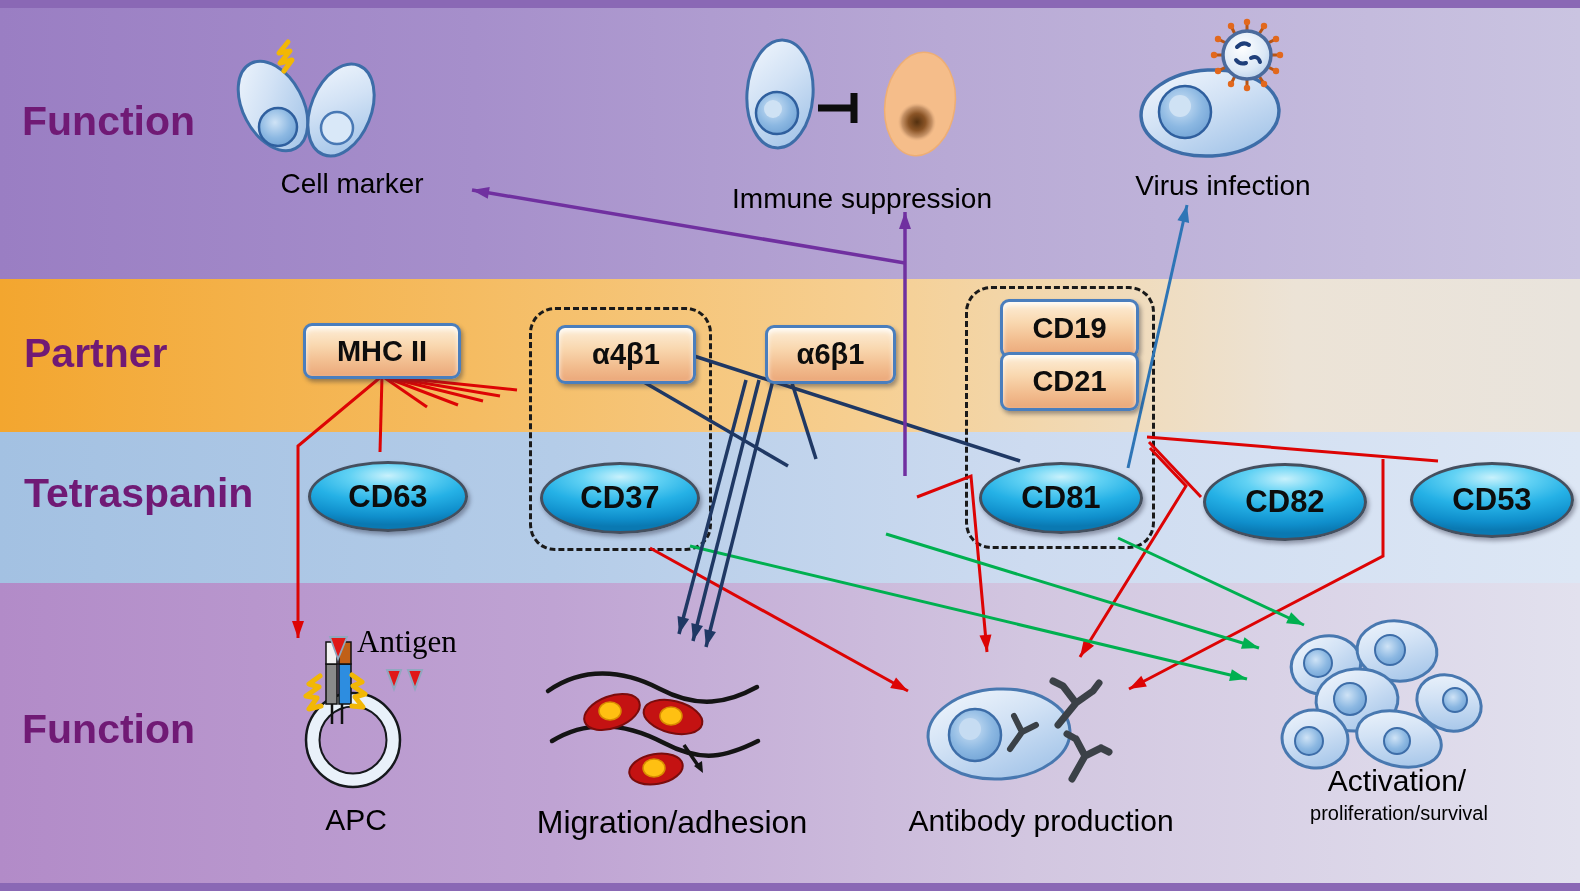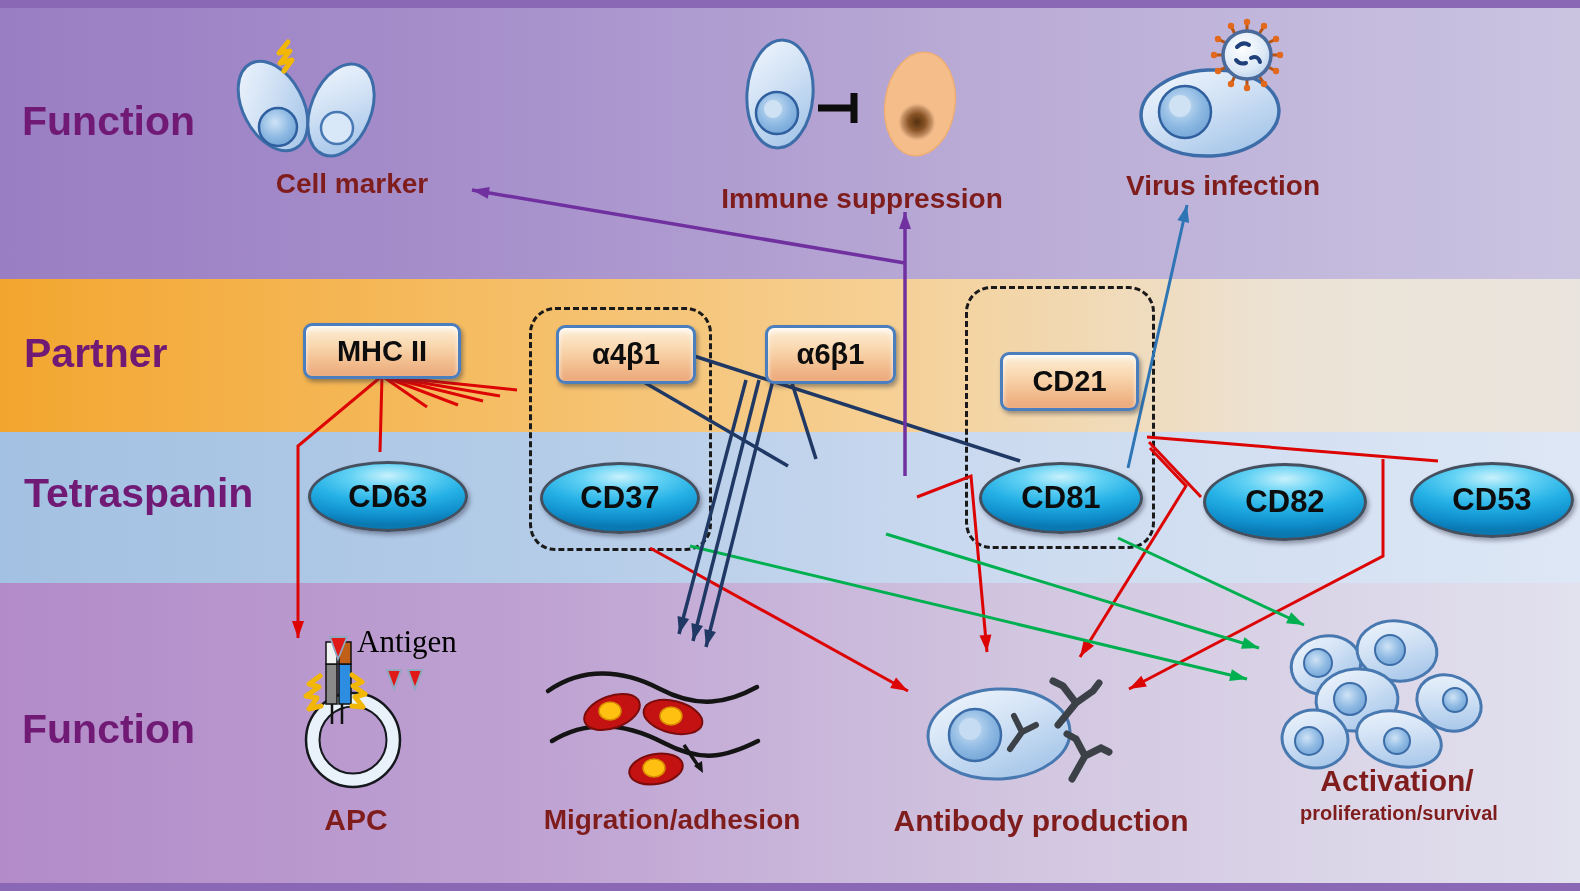--- a/index.html
+++ b/index.html
@@ -14,21 +14,21 @@
   #band-tetraspanin{top:432px;height:151px;background:linear-gradient(90deg,#a3c1e2 0%,#b4cce8 35%,#cddbf0 65%,#dde7f5 100%);}
   #band-bottom{top:583px;height:308px;background:linear-gradient(90deg,#b28bc8 0%,#bfa3d3 35%,#d2c6e0 65%,#e2e1ee 100%);}
   .edge-strip{position:absolute;left:0;width:1580px;height:8px;background:#8a68b5;z-index:3;}
   #strip-top{top:0;}
   #strip-bottom{top:883px;}
 
   .row-label{
     position:absolute;color:#701a75;font-weight:700;font-size:41px;letter-spacing:0;z-index:12;
   }
   .fn-label{
-    position:absolute;color:#7f1d1d;font-weight:700;font-size:28px;white-space:nowrap;z-index:12;
+    position:absolute;color:#000000;font-weight:400;font-size:28px;white-space:nowrap;z-index:12;
     transform:translateX(-50%);
   }
   .serif-label{
     position:absolute;color:#000000;font-family:"Liberation Serif",serif;font-size:31px;z-index:12;
   }
 
   .partner-box{
     position:absolute;z-index:10;
     background:linear-gradient(180deg,#fdeed8 0%,#f9d8b0 38%,#f2bd8f 72%,#eba87a 100%);
     border:3px solid #4a7ebd;border-radius:9px;
@@ -246,31 +246,32 @@
       <polyline points="1128,468 1187,205" fill="none" stroke="#2e75b6" stroke-width="3"></polyline>
       <polygon points="1187,205 1177.424307413741,220.27436124665977 1189.1332906769078,222.9010913323132" fill="#2e75b6"></polygon>
     </svg>
 
   <div class="dashed-box" style="left:529px;top:307px;width:177px;height:238px;"></div>
   <div class="dashed-box" style="left:965px;top:286px;width:184px;height:257px;"></div>
 
   <div class="partner-box" style="left:303px;top:323px;width:152px;height:50px;">MHC II</div>
   <div class="partner-box" style="left:556px;top:325px;width:134px;height:53px;">α4β1</div>
   <div class="partner-box" style="left:765px;top:325px;width:125px;height:53px;">α6β1</div>
+  <div class="partner-box" style="left:1000px;top:299px;width:133px;height:53px;">CD19</div>
   <div class="partner-box" style="left:1000px;top:352px;width:133px;height:53px;">CD21</div>
 
   <div class="tspan-ellipse" style="left:308px;top:461px;width:154px;height:65px;">CD63</div>
   <div class="tspan-ellipse" style="left:540px;top:462px;width:154px;height:66px;">CD37</div>
   <div class="tspan-ellipse" style="left:979px;top:462px;width:158px;height:66px;">CD81</div>
   <div class="tspan-ellipse" style="left:1203px;top:463px;width:158px;height:72px;">CD82</div>
   <div class="tspan-ellipse" style="left:1410px;top:462px;width:158px;height:70px;">CD53</div>
 
   <div class="fn-label" style="left:352px;top:168px;">Cell marker</div>
   <div class="fn-label" style="left:862px;top:183px;">Immune suppression</div>
   <div class="fn-label" style="left:1223px;top:170px;">Virus infection</div>
   <div class="serif-label" style="left:357px;top:624px;">Antigen</div>
   <div class="fn-label" style="left:356px;top:803px;font-size:30px;">APC</div>
-  <div class="fn-label" style="left:672px;top:804px;font-size:28px;">Migration/adhesion</div>
+  <div class="fn-label" style="left:672px;top:804px;font-size:32px;">Migration/adhesion</div>
   <div class="fn-label" style="left:1041px;top:804px;font-size:30px;">Antibody production</div>
   <div class="fn-label" style="left:1397px;top:764px;font-size:30px;">Activation/</div>
   <div class="fn-label" style="left:1399px;top:802px;font-size:20px;">proliferation/survival</div>
 
 </div>
 
 </body></html>

